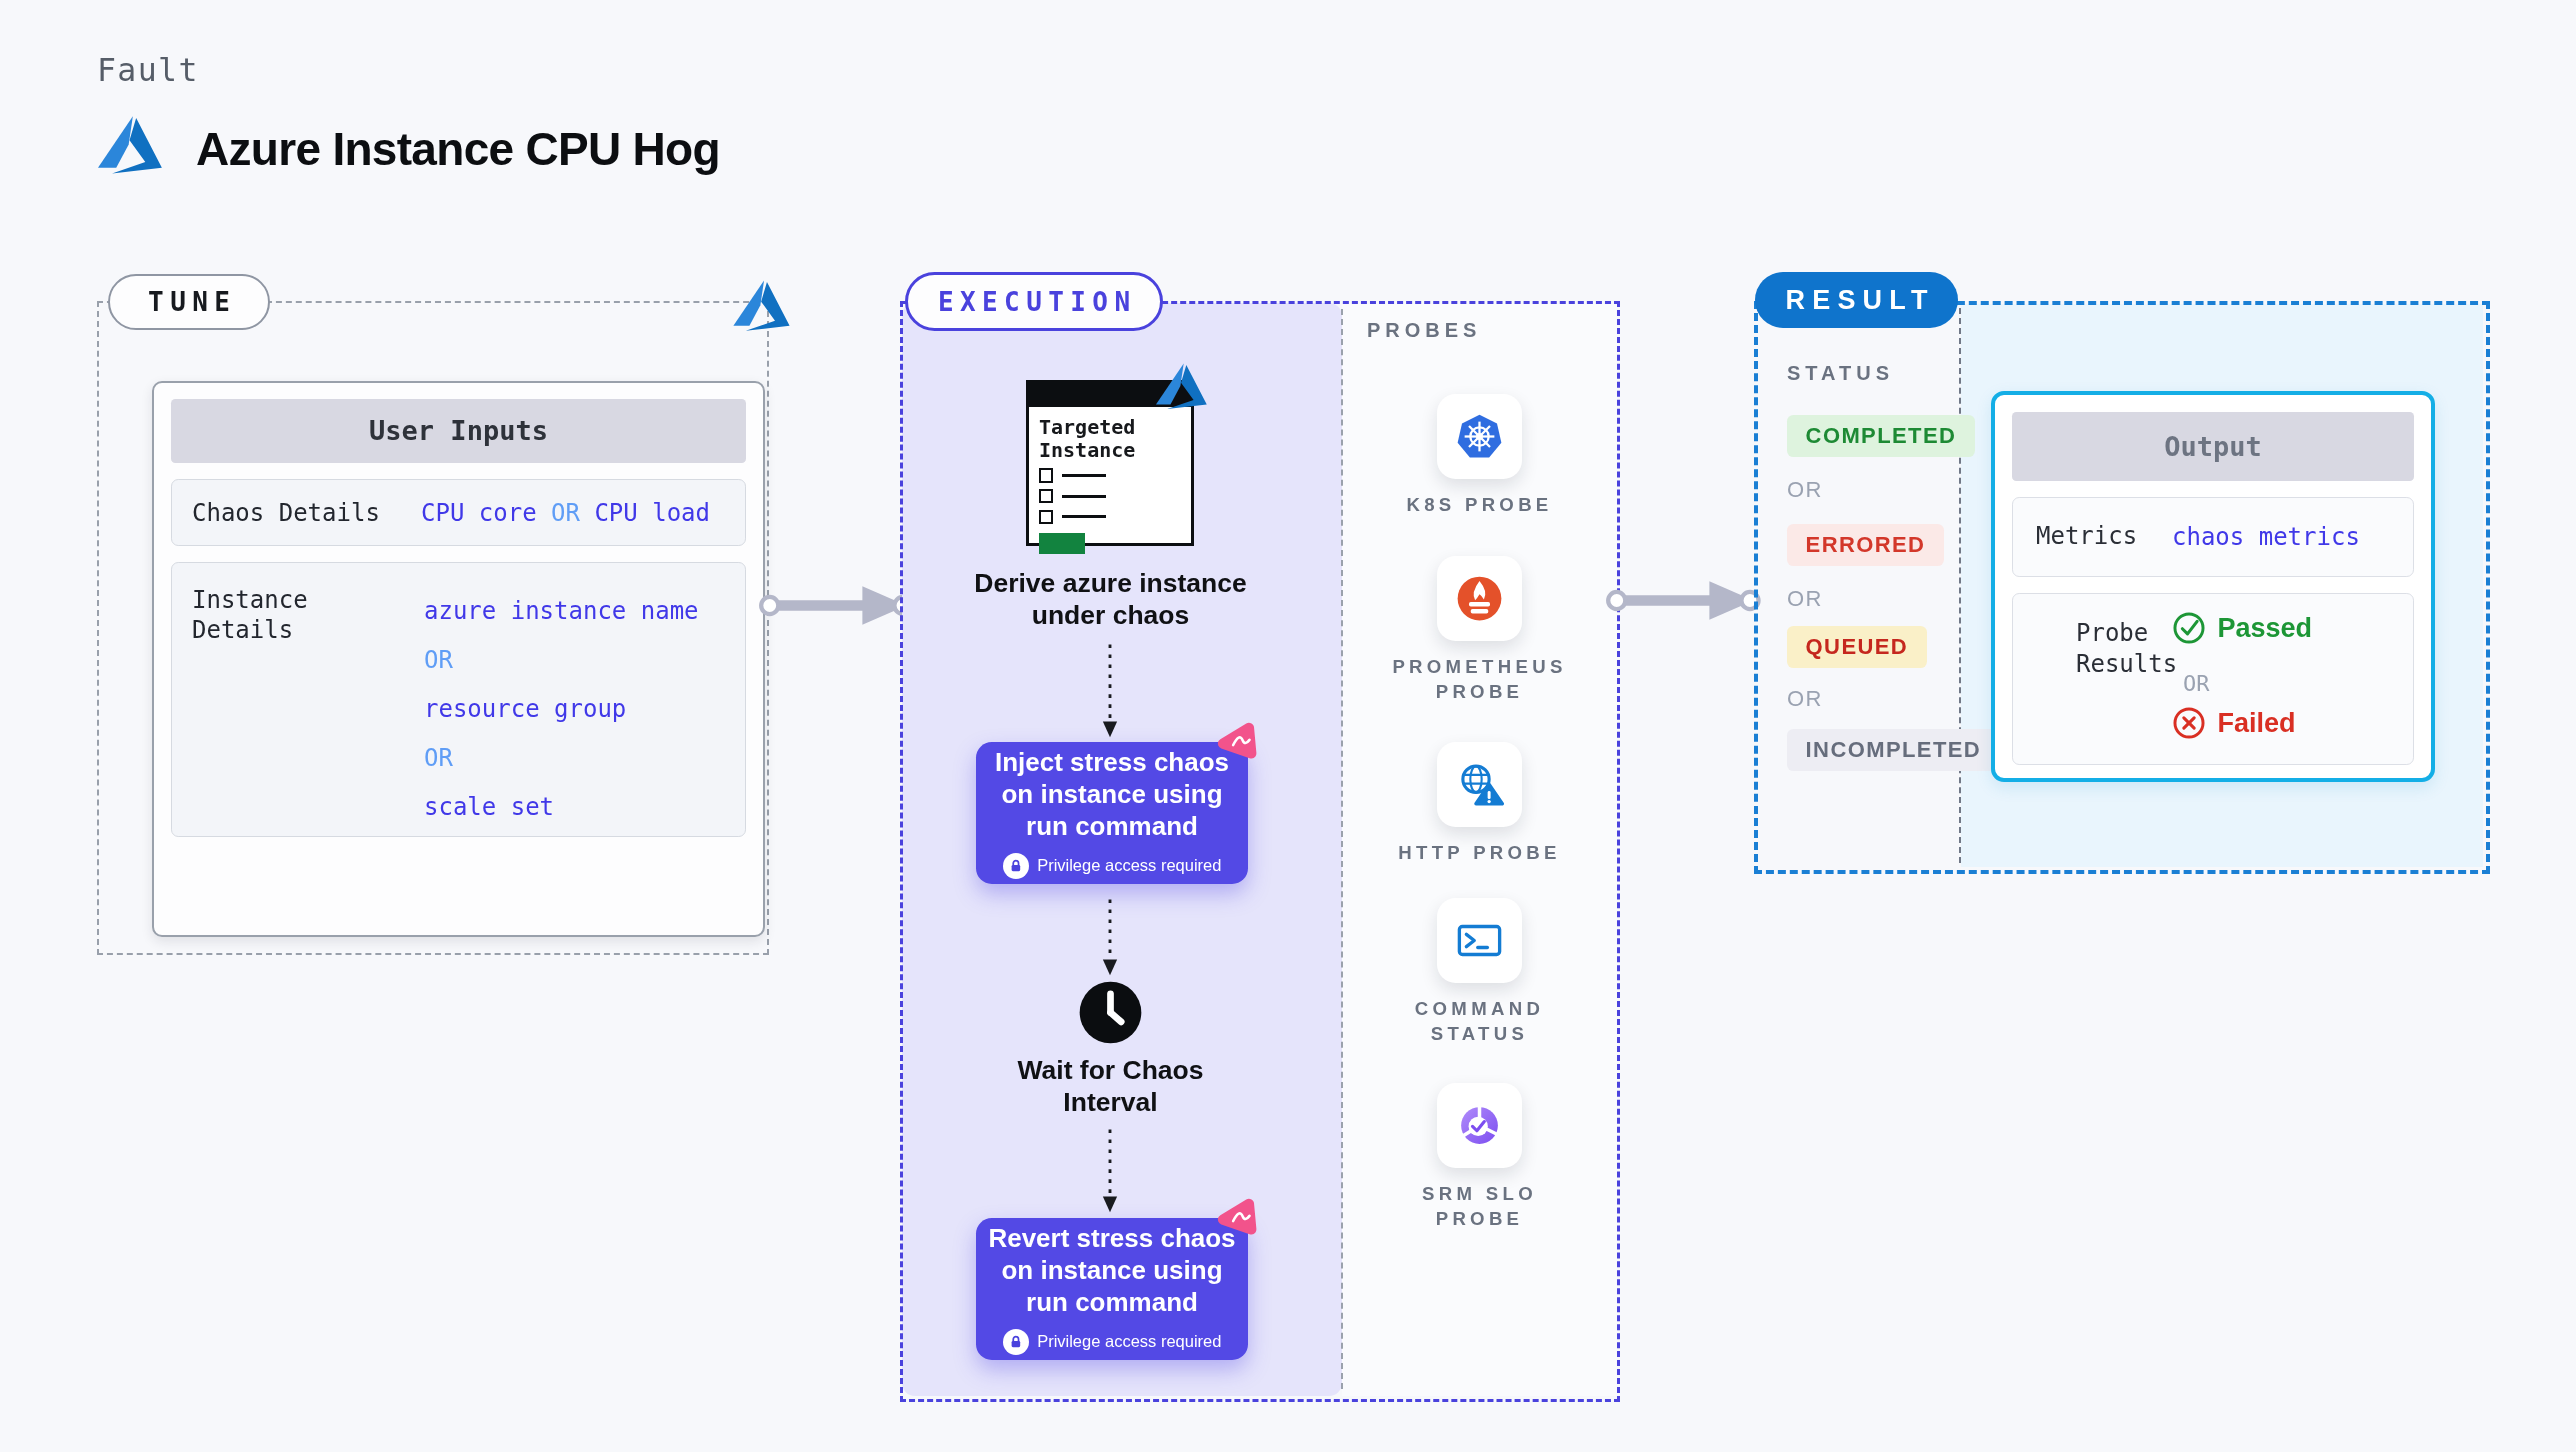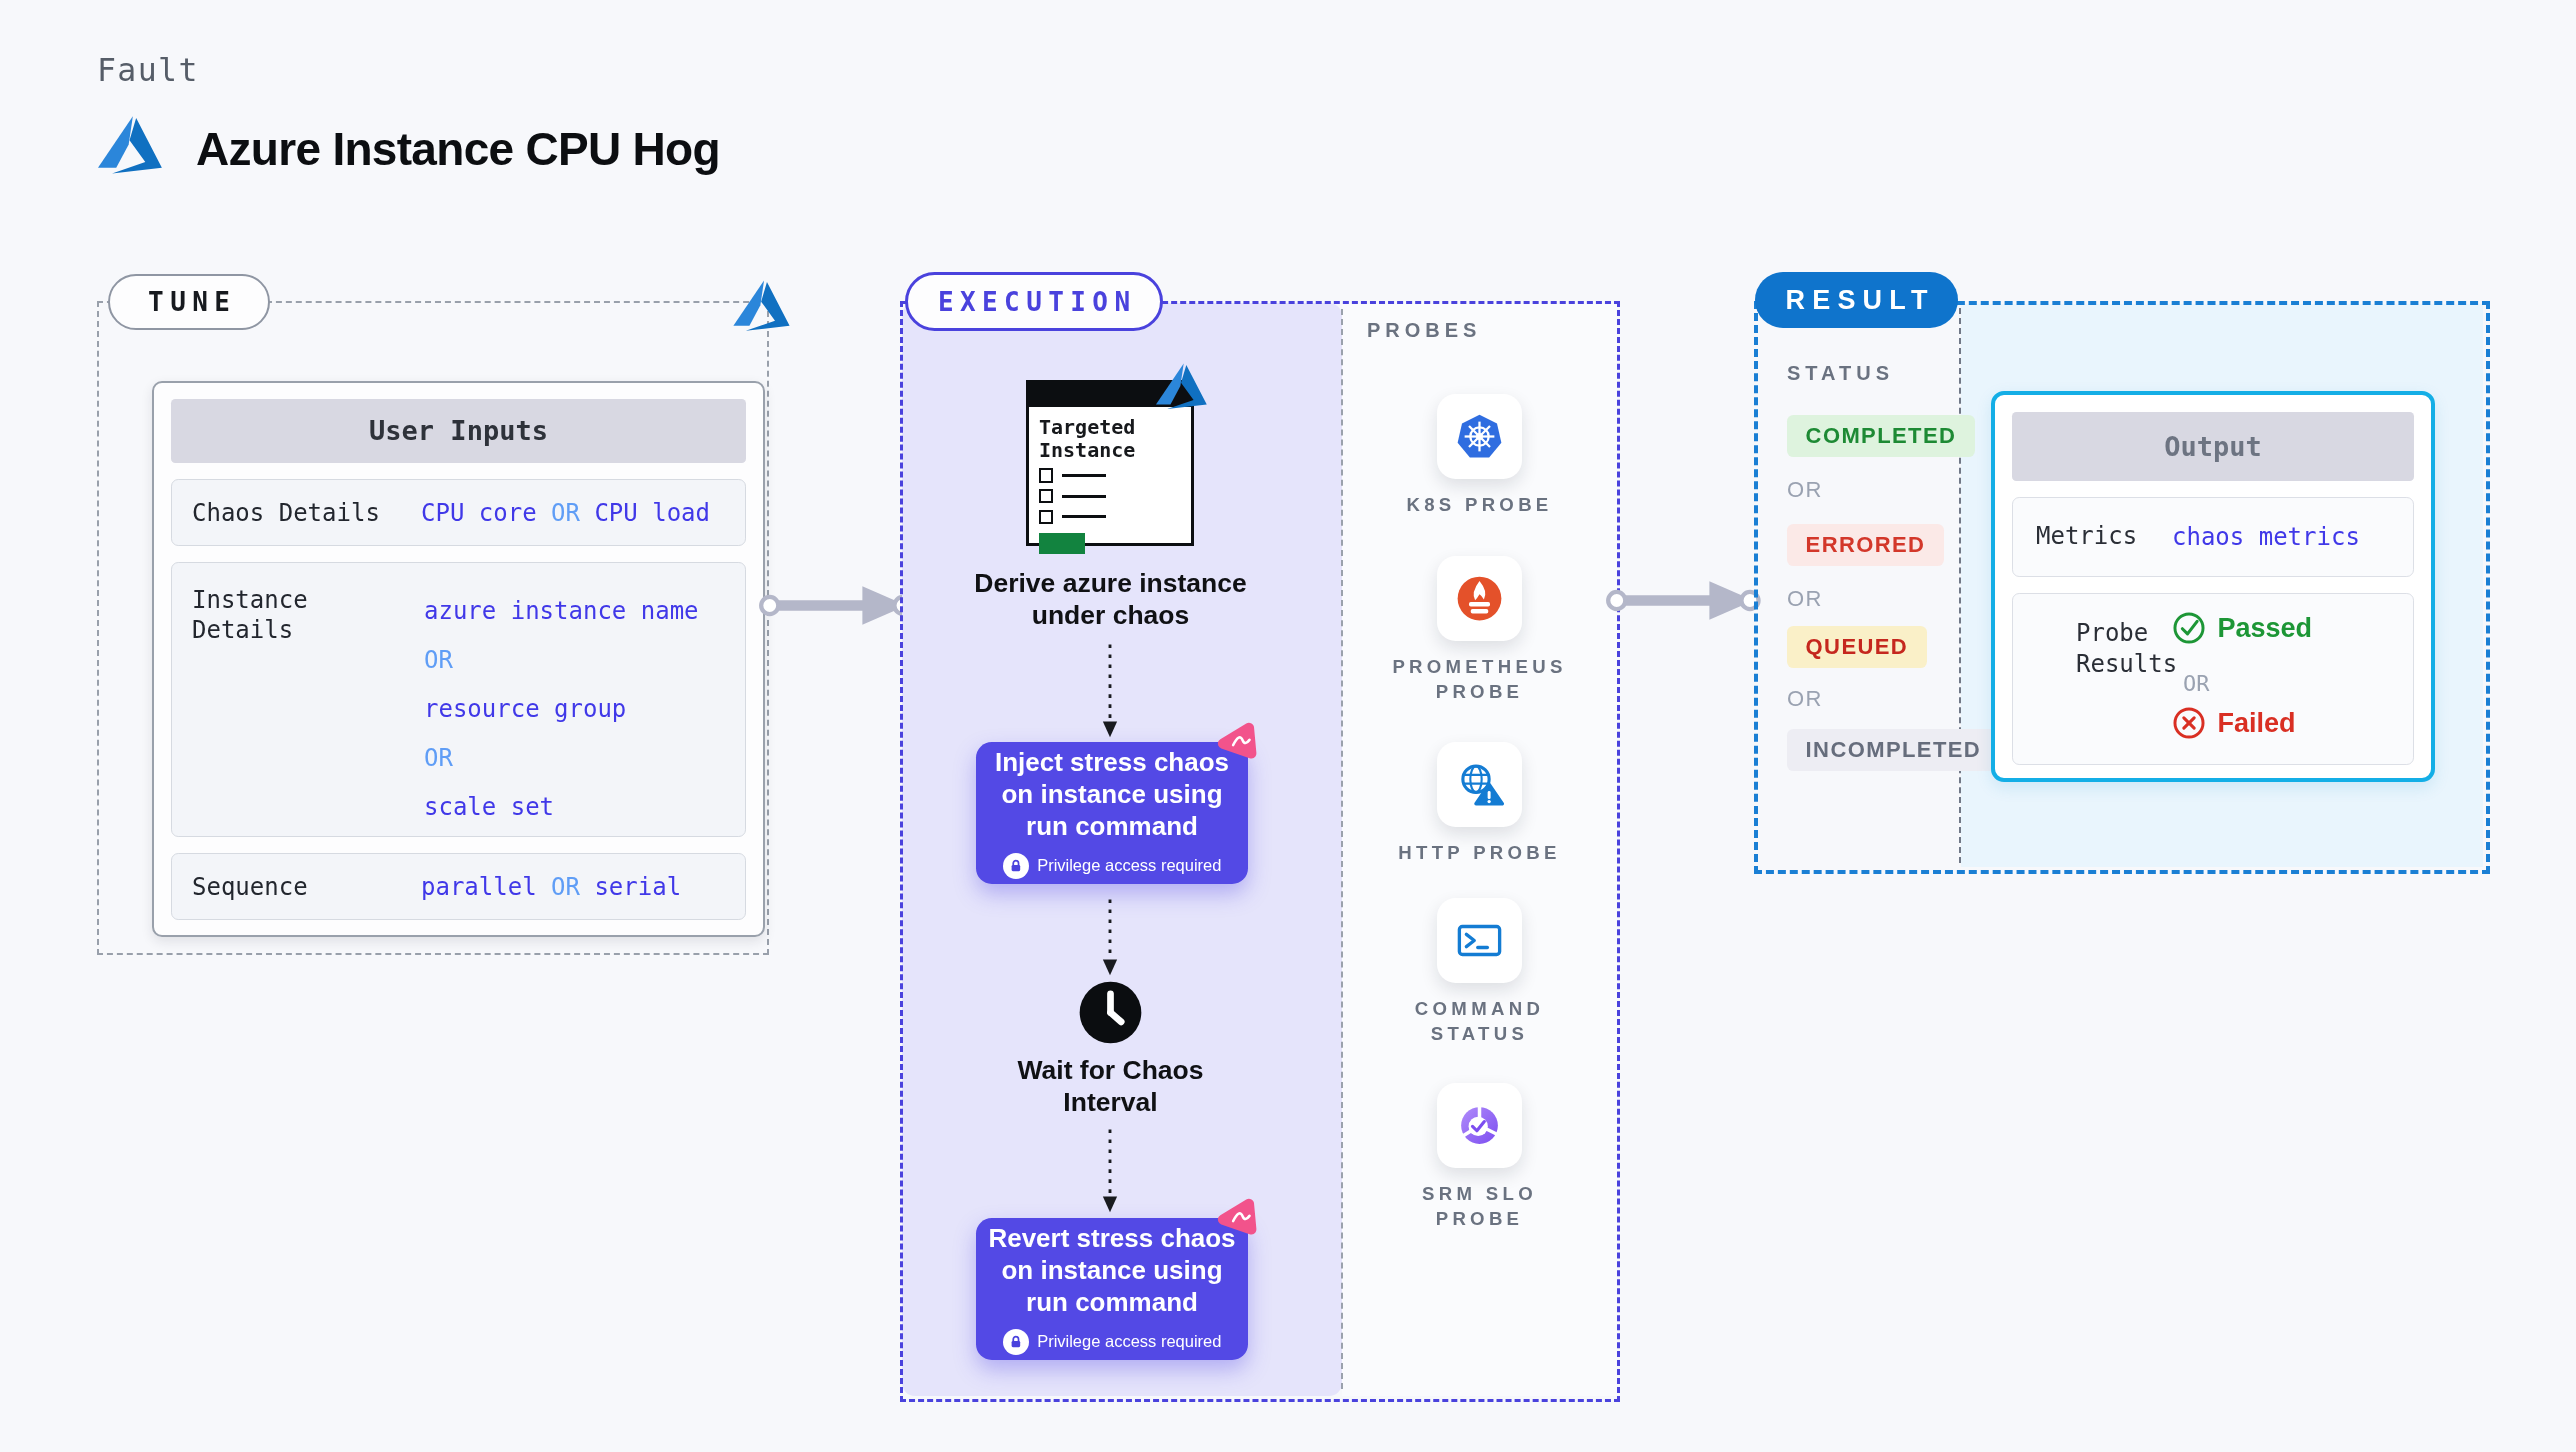--- a/index.html
+++ b/index.html
@@ -128,24 +128,20 @@
       <span class="ui-label abs" style="left:20px;top:21.5px;width:186px;">Instance Details</span>
       <div class="abs ui-val" style="left:252px;top:24px;line-height:49px;">
         <div class="c-val">azure instance name</div>
         <div class="c-or">OR</div>
         <div class="c-val">resource group</div>
         <div class="c-or">OR</div>
         <div class="c-val">scale set</div>
       </div>
     </div>
 
-    <div class="abs ui-row" style="left:17px;top:470px;right:17px;height:67px;display:flex;align-items:center;">
-      <span class="ui-label" style="margin-left:20px;width:229px;">Sequence</span>
-      <span class="ui-val"><span class="c-val">parallel</span>&nbsp;<span class="c-or">OR</span>&nbsp;<span class="c-val">serial</span></span>
-    </div>
   </div>
 
   <svg class="abs" style="left:758px;top:577px;" width="156" height="57" viewBox="0 0 218 80">
     <line x1="16" y1="40" x2="150" y2="40" stroke="#b4b7c9" stroke-width="15"></line>
     <polygon points="146,13 208,40 146,67" fill="#b4b7c9"></polygon>
     <circle cx="16" cy="40" r="12" fill="#fff" stroke="#b4b7c9" stroke-width="6"></circle>
     <circle cx="203" cy="40" r="12" fill="#fff" stroke="#b4b7c9" stroke-width="6"></circle>
   </svg>
 
   <div class="abs lavender" style="left:902px;top:303px;width:440px;height:1093px;"></div>

